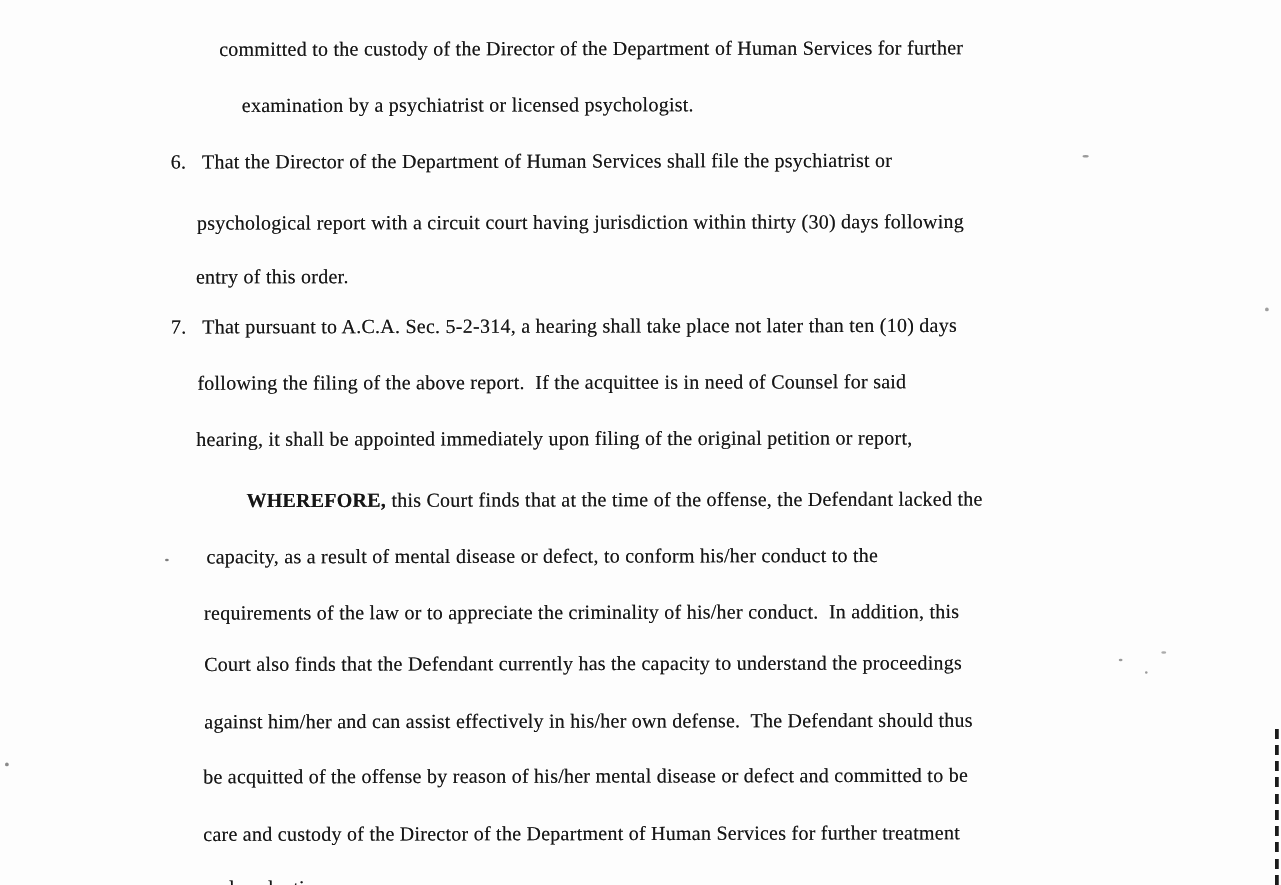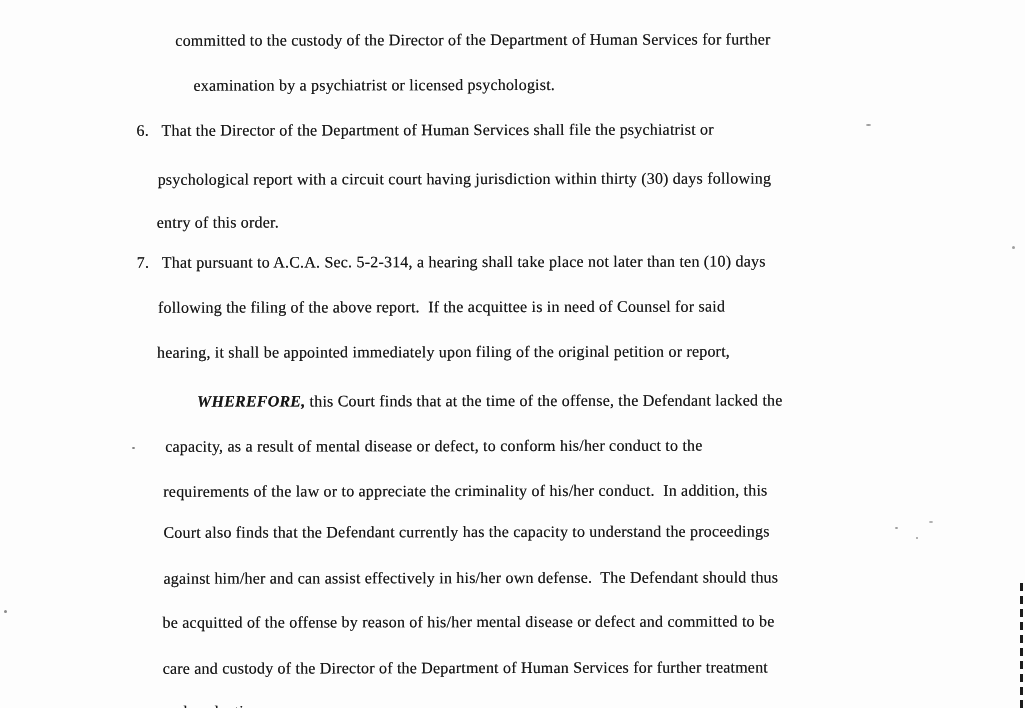--- a/index.html
+++ b/index.html
@@ -22,21 +22,21 @@
     transform: rotate(-0.12deg);
   }
   .line, .num {
     position: absolute;
     font-size: 16px;
     line-height: 19px;
     white-space: pre;
     letter-spacing: 0.2px;
     text-shadow: 0 0 0.5px rgba(15,15,15,0.65);
   }
-  .bold { font-weight: bold; font-style: italic; }
+  .bold { font-weight: bold; }
   #artifact-layer {
     position: absolute;
     left: 0; top: 0; right: 0; bottom: 0;
     pointer-events: none;
   }
   .speck {
     position: absolute;
     border-radius: 50%;
   }
   .edge-dash {

